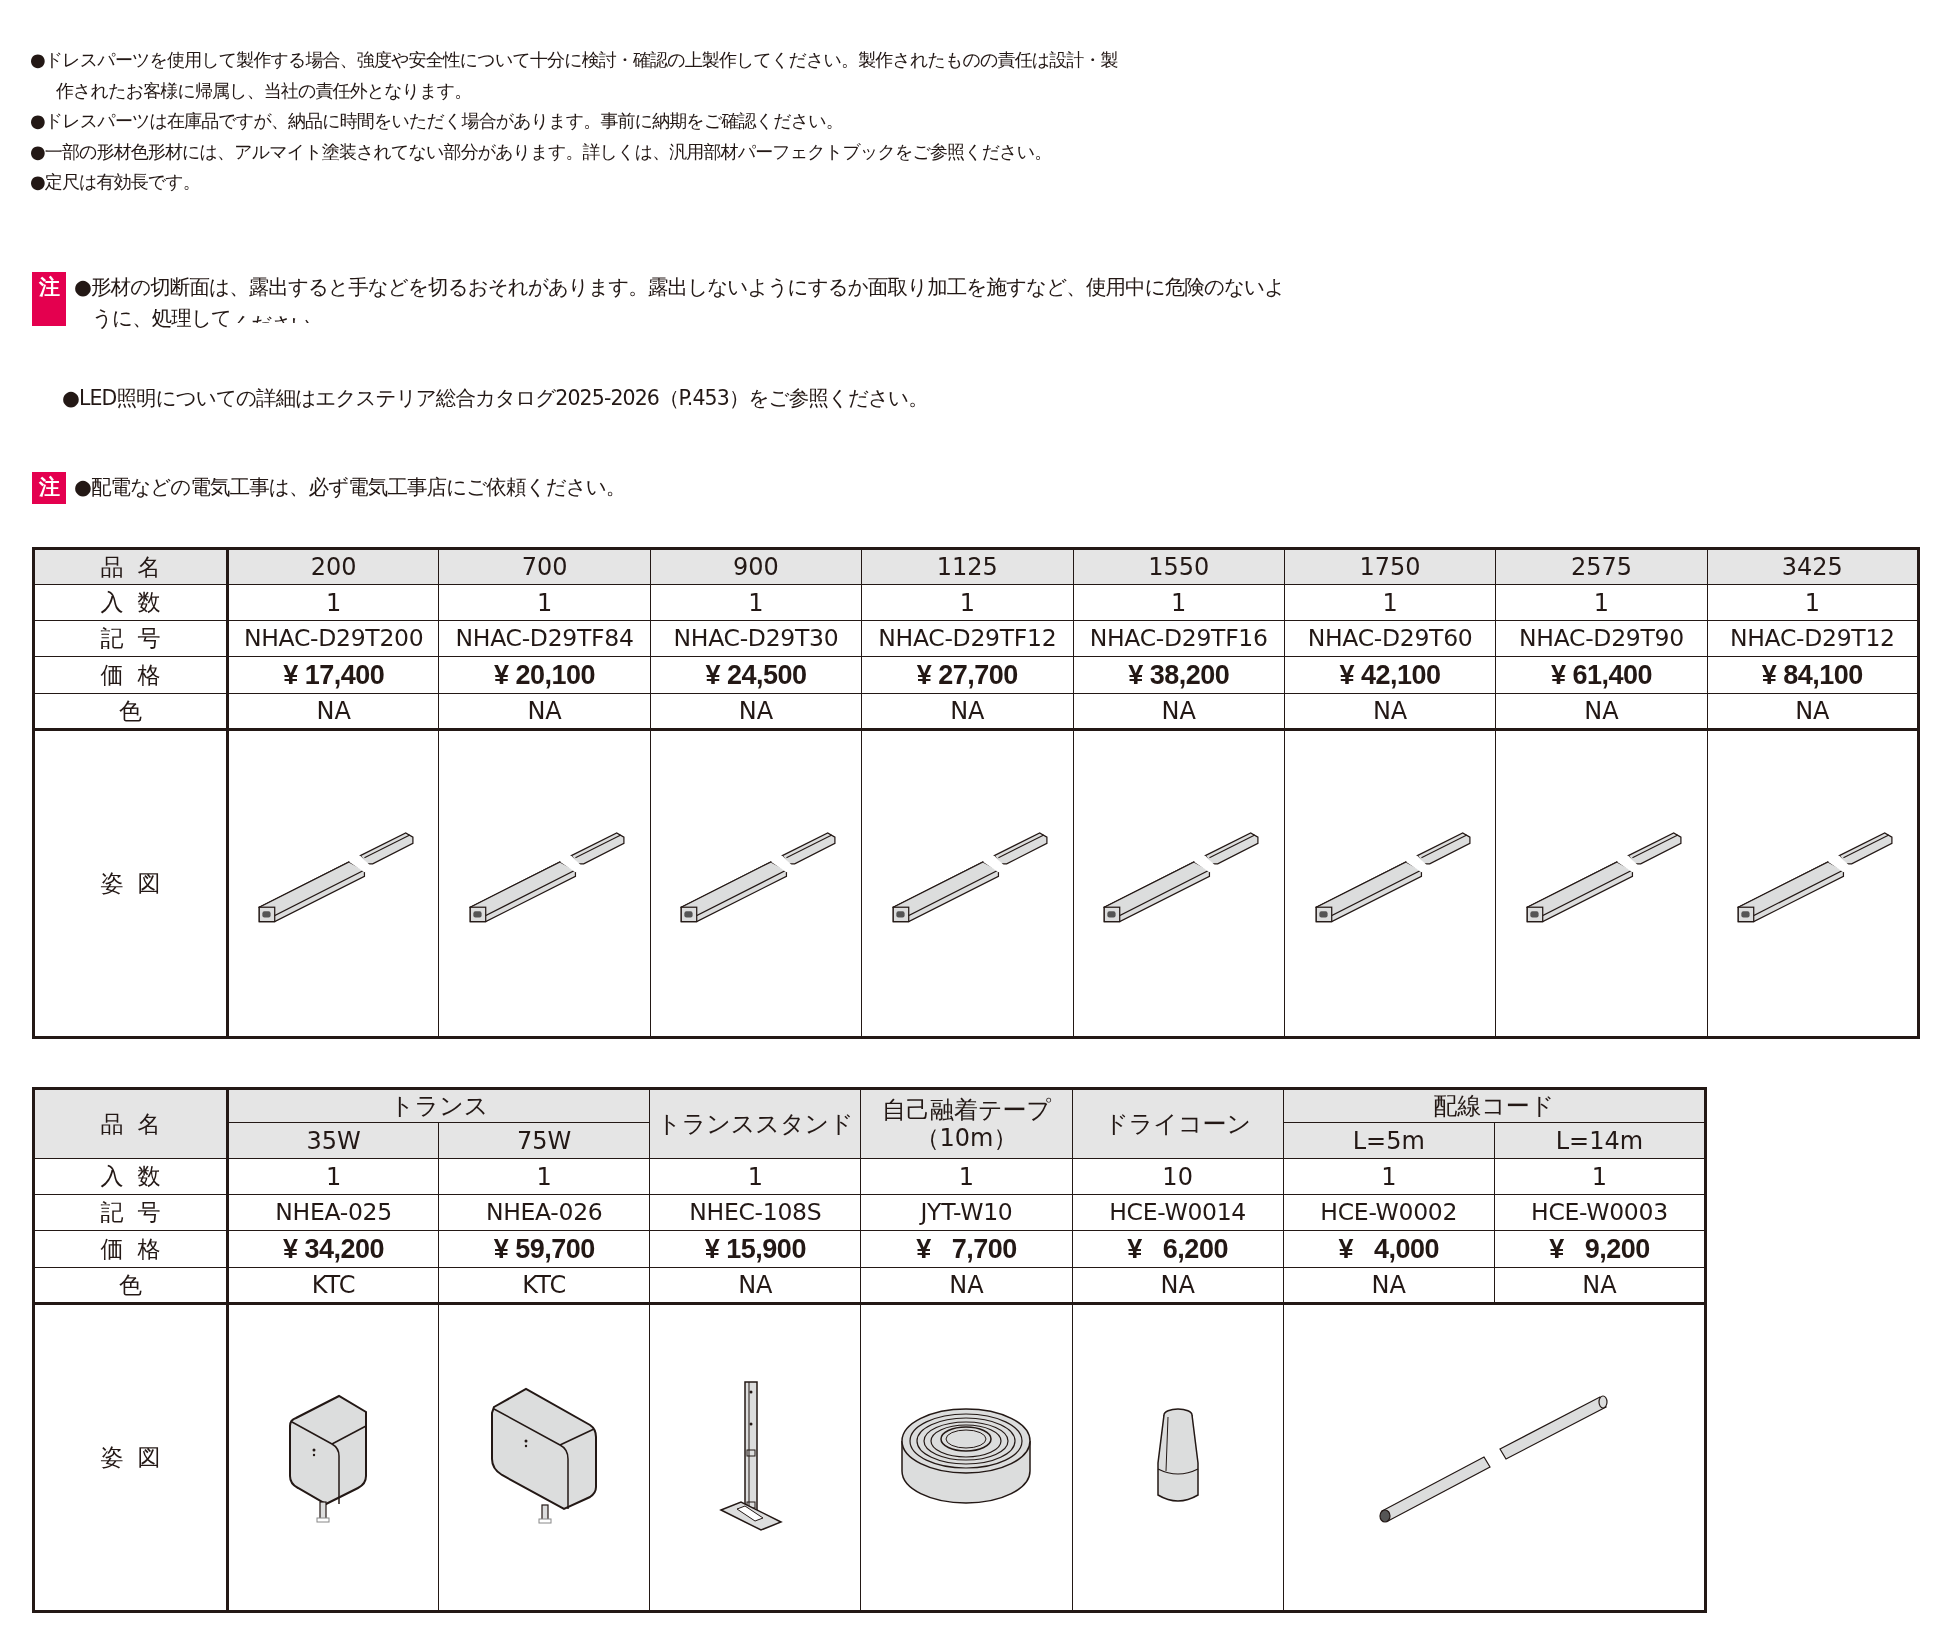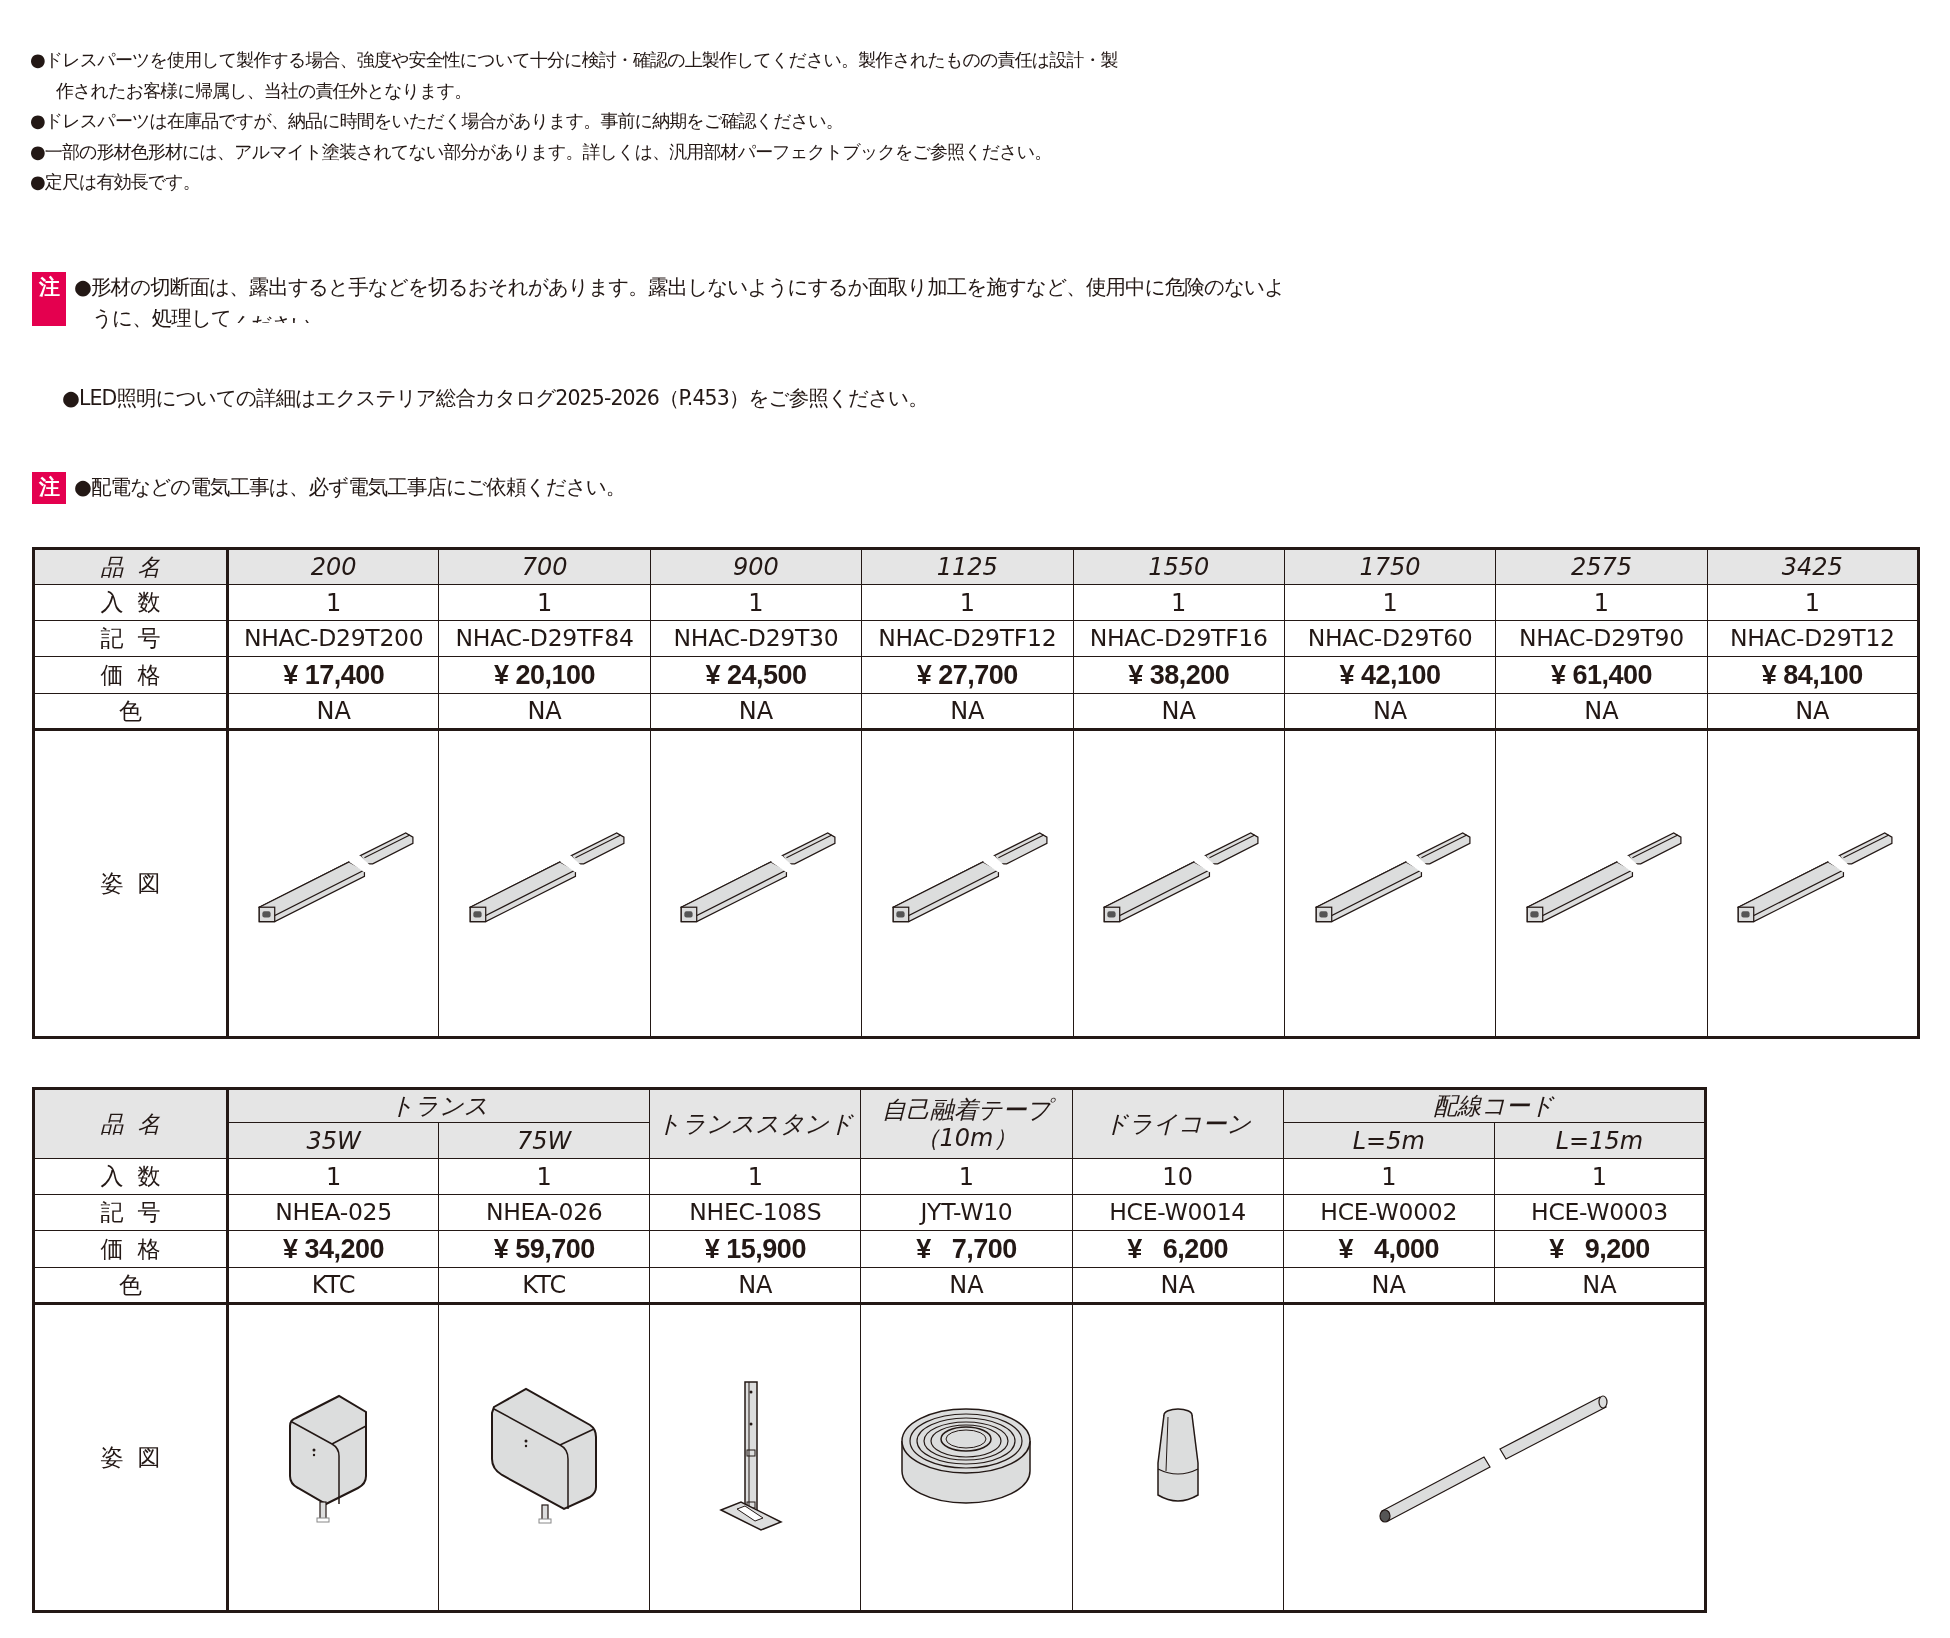--- a/index.html
+++ b/index.html
@@ -17,21 +17,21 @@
   .caution2 { top: 472px; }
   .caution2 .badge { height: 32px; }
   .caution .cut { display: inline-block; height: 14px; overflow: hidden; vertical-align: top; margin-top: 6px; }
 
   .ledref { position: absolute; left: 30px; top: 383px; font-size: 20.5px; line-height: 30px; letter-spacing: -0.9px; white-space: nowrap; margin-left: 32px; }
 
   table.spec { position: absolute; border-collapse: collapse; table-layout: fixed; border: 3.5px solid #231815; }
   table.spec td { border: 1.5px solid #231815; text-align: center; vertical-align: middle; font-size: 24px; line-height: 1; padding: 0; overflow: hidden; white-space: nowrap; }
   table.spec td.label { border-right: 3.5px solid #231815; letter-spacing: 14px; padding-left: 14px; font-size: 23px; }
   table.spec td.label.nospace { letter-spacing: 0; padding-left: 0; }
-  table.spec tr.head td { background: #e5e5e5; font-style: italic; }
+  table.spec tr.head td { background: #e5e5e5; }
   table.spec tr.fig td { border-top: 3.5px solid #231815; }
   table.spec td.price { font-weight: bold; font-family: "Liberation Sans", sans-serif; font-size: 27px; letter-spacing: -0.5px; }
   table.spec td.code { font-size: 23.5px; letter-spacing: -0.3px; }
 
   #t1 { left: 32px; top: 547px; width: 1888px; }
   #t2 { left: 32px; top: 1087px; width: 1675px; }
 
   .fig svg { display: block; margin: 0 auto; }
 </style>
 </head>
@@ -211,21 +211,21 @@
           <div>自己融着テープ</div>
           <div>（10m）</div>
         </td>
     <td rowspan="2">ドライコーン</td>
     <td colspan="2">配線コード</td>
   </tr>
   <tr class="head" style="height:36px">
     <td>35W</td>
     <td>75W</td>
     <td>L=5m</td>
-    <td>L=15m</td>
+    <td>L=14m</td>
   </tr>
   <tr style="height:36px">
     <td class="label">入数</td>
     <td>1</td>
     <td>1</td>
     <td>1</td>
     <td>1</td>
     <td>10</td>
     <td>1</td>
     <td>1</td>

